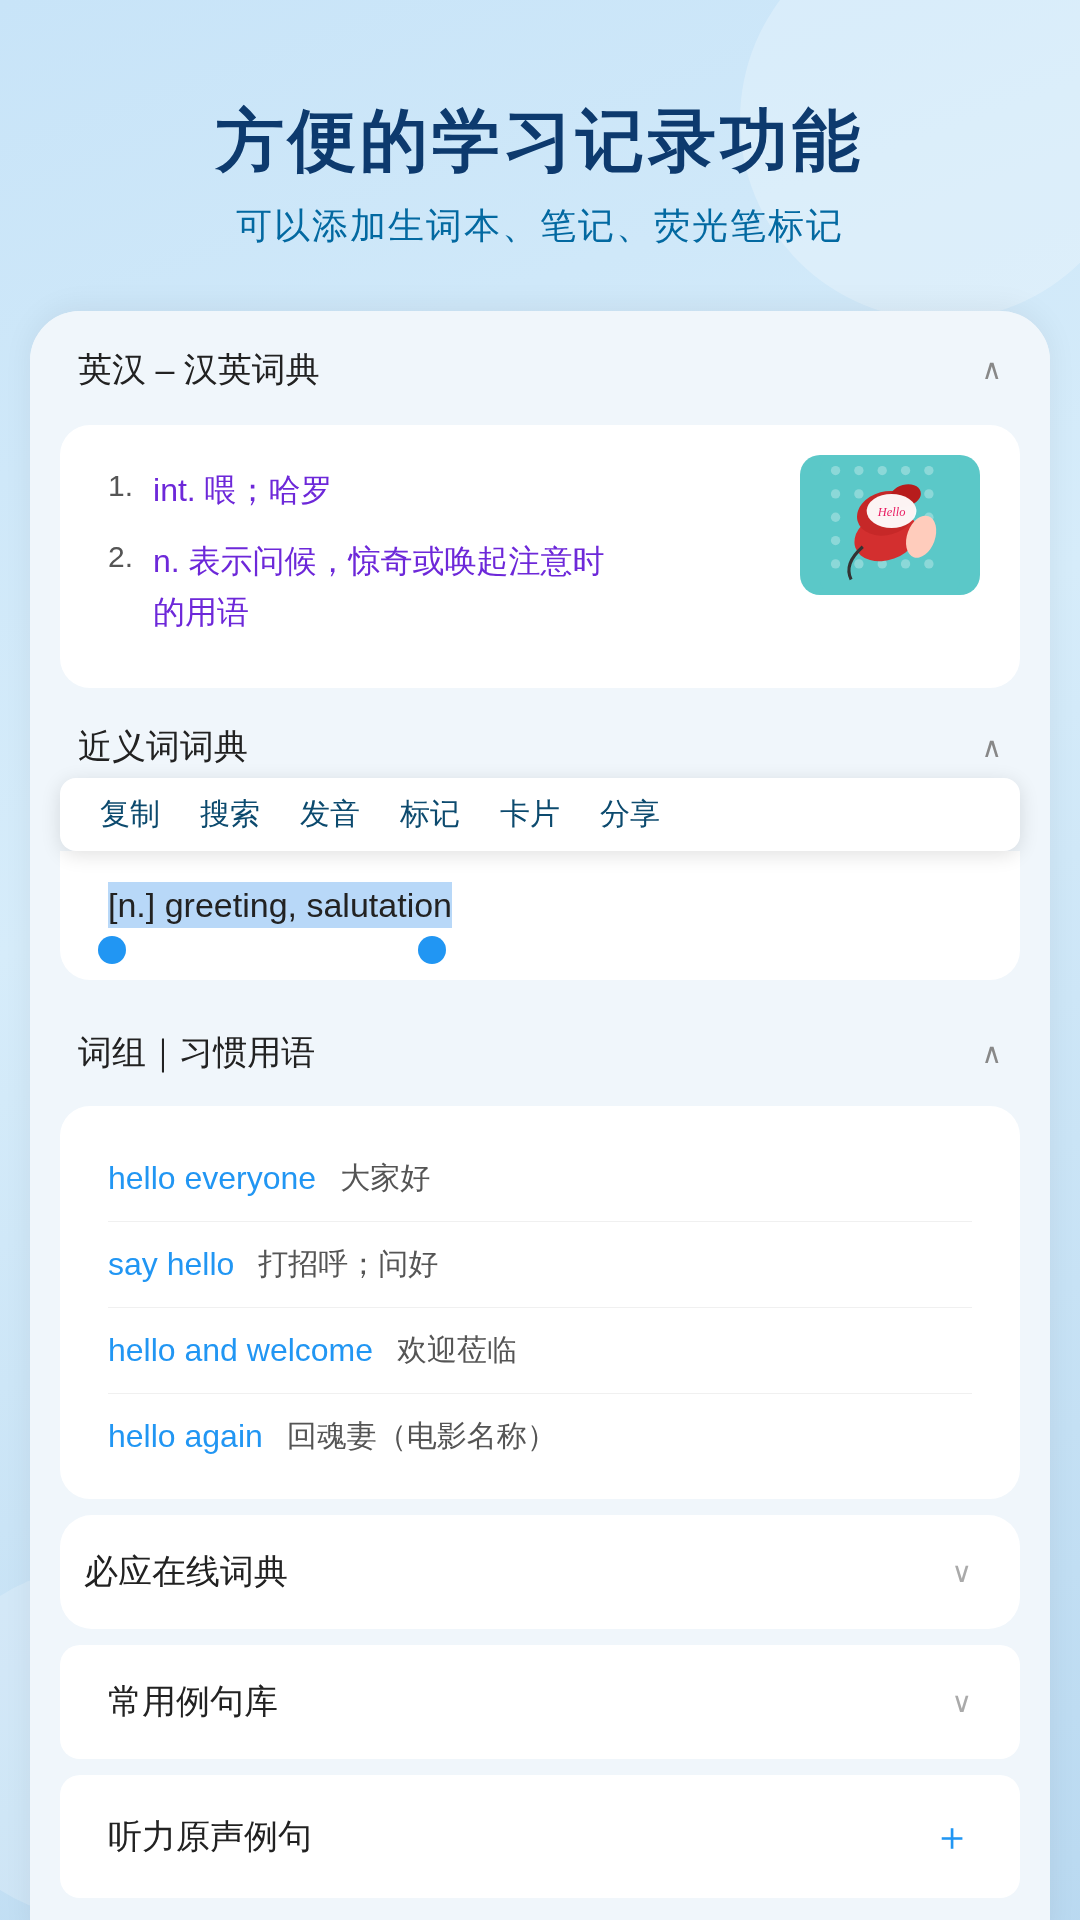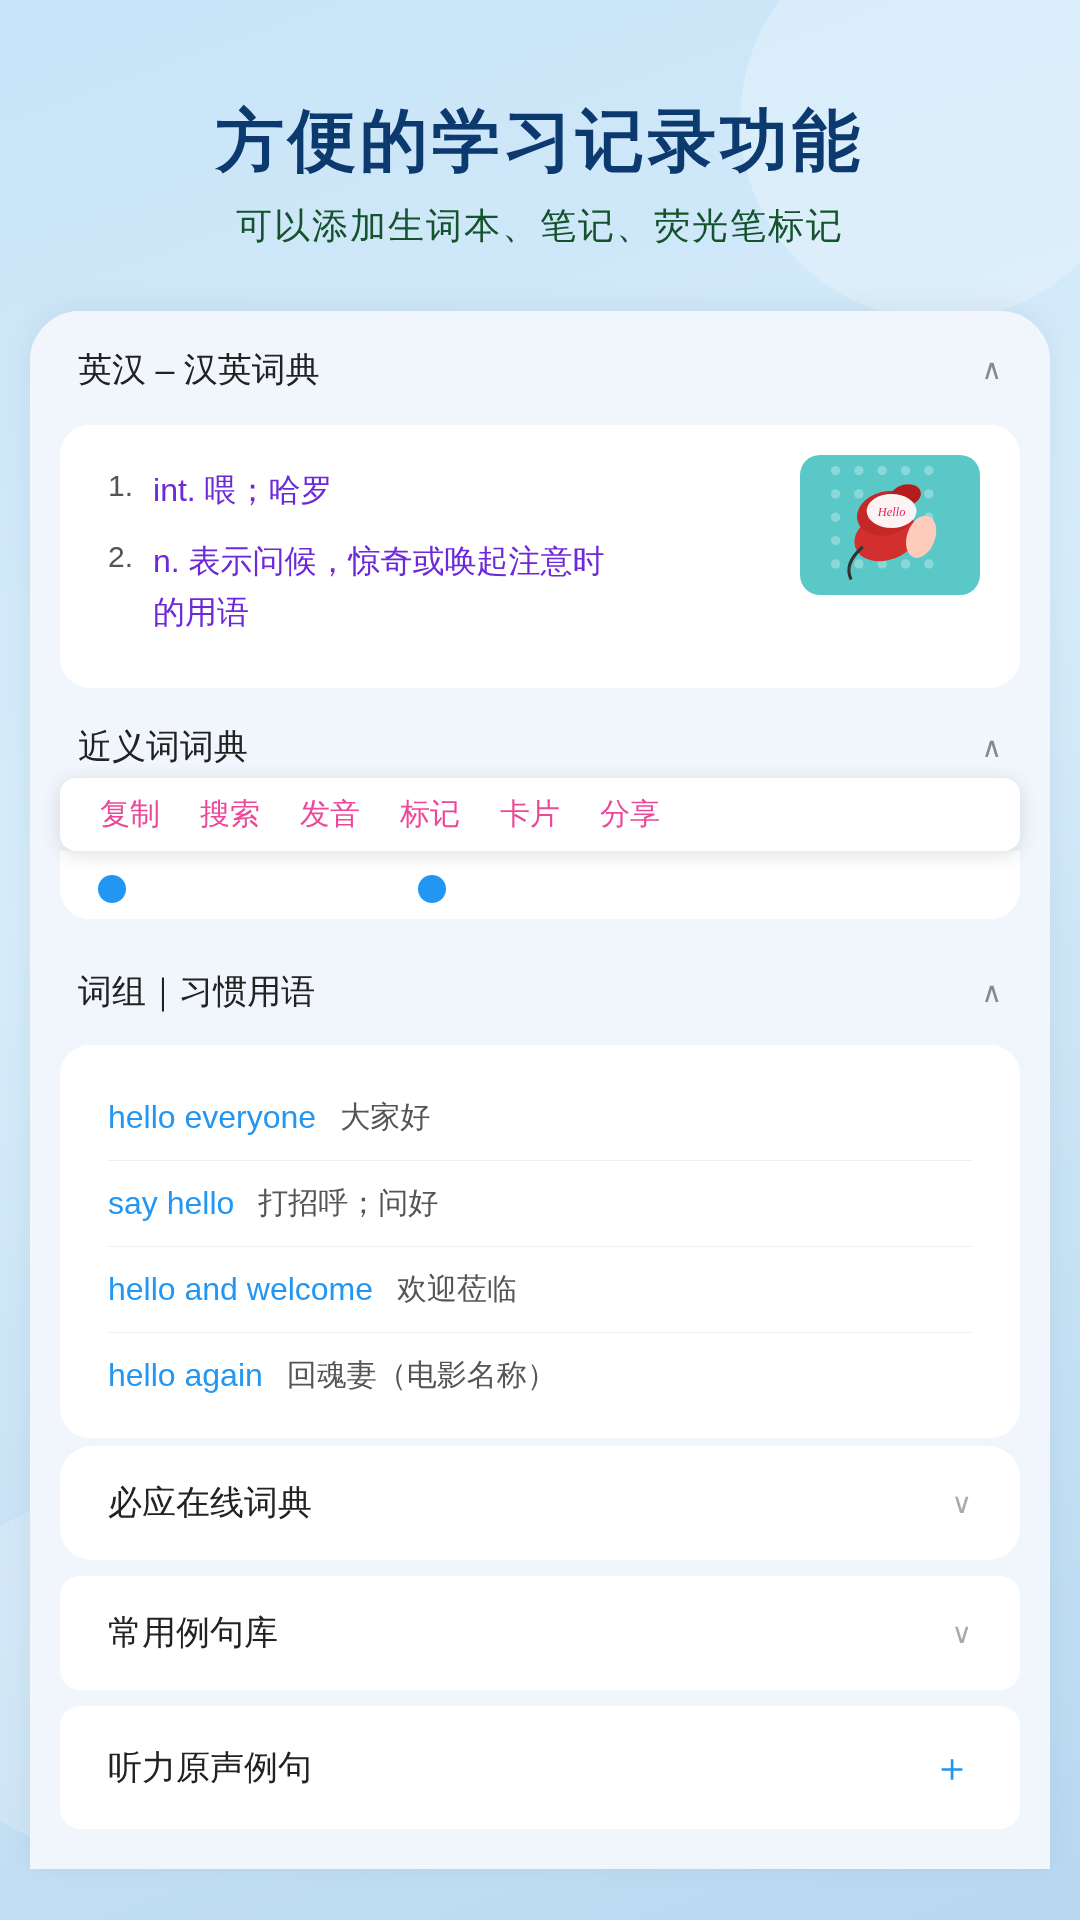--- a/index.html
+++ b/index.html
@@ -52,21 +52,21 @@
       font-size: 68px;
       font-weight: 800;
       color: #0d3a6e;
       letter-spacing: 4px;
       line-height: 1.2;
       margin-bottom: 20px;
     }
 
     .header-subtitle {
       font-size: 36px;
-      color: #14532d;
+      color: #0369a1;
       font-weight: 400;
       letter-spacing: 2px;
     }
 
     
     .main-card {
       background: #f0f6fb;
       border-radius: 50px 50px 0 0;
       margin: 0 30px;
       padding: 0;
@@ -161,21 +161,21 @@
       padding: 16px 40px;
       display: flex;
       gap: 40px;
       align-items: center;
       z-index: 10;
       position: relative;
     }
 
     .context-menu-item {
       font-size: 30px;
-      color: #ec4899;
+      color: #0c4a6e;
       white-space: nowrap;
       cursor: pointer;
     }
 
     
     .selected-text-area {
       background: #fff;
       margin: 0 30px;
       padding: 0 48px;
       position: relative;
@@ -365,20 +365,21 @@
     <div class="context-menu">
       <span class="context-menu-item">复制</span>
       <span class="context-menu-item">搜索</span>
       <span class="context-menu-item">发音</span>
       <span class="context-menu-item">标记</span>
       <span class="context-menu-item">卡片</span>
       <span class="context-menu-item">分享</span>
     </div>
 
     <div class="selected-text-area" style="padding-bottom: 30px; background: #fff; margin: 0 30px; border-radius: 0 0 30px 30px; padding-top: 24px; padding-left: 48px; padding-right: 48px;">
+      <span class="selected-text">[n.] greeting, salutation</span>
       <div style="position: relative; height: 14px; width: 400px;">
         <div class="selection-handle-left" style="position: absolute; left: -10px; top: 0;"></div>
         <div class="selection-handle-right" style="position: absolute; left: 310px; top: 0;"></div>
       </div>
     </div>
 
     <div class="phrases-section-header">
       <span class="section-title">词组｜习惯用语</span>
       <span class="chevron-icon">∧</span>
     </div>
@@ -402,21 +403,21 @@
 
       <div class="phrase-row">
         <span class="phrase-english">hello again</span>
         <span class="phrase-chinese">回魂妻（电影名称）</span>
       </div>
 
     </div>
 
     <div class="collapsed-sections" style="padding-bottom: 40px; margin: 0 0px;">
 
-      <div class="collapsed-section" style="margin: 8px 0 0 0; border-radius: 32px;">
+      <div class="collapsed-section" style="margin: 16px 0 0 0; border-radius: 32px; padding-left: 24px;">
         <span class="collapsed-section-title">必应在线词典</span>
         <span class="chevron-down">∨</span>
       </div>
 
       <div class="collapsed-section" style="margin: 16px 0 0 0; border-radius: 20px;">
         <span class="collapsed-section-title">常用例句库</span>
         <span class="chevron-down">∨</span>
       </div>
 
       <div class="collapsed-section" style="margin: 16px 0 0 0; border-radius: 20px;">

